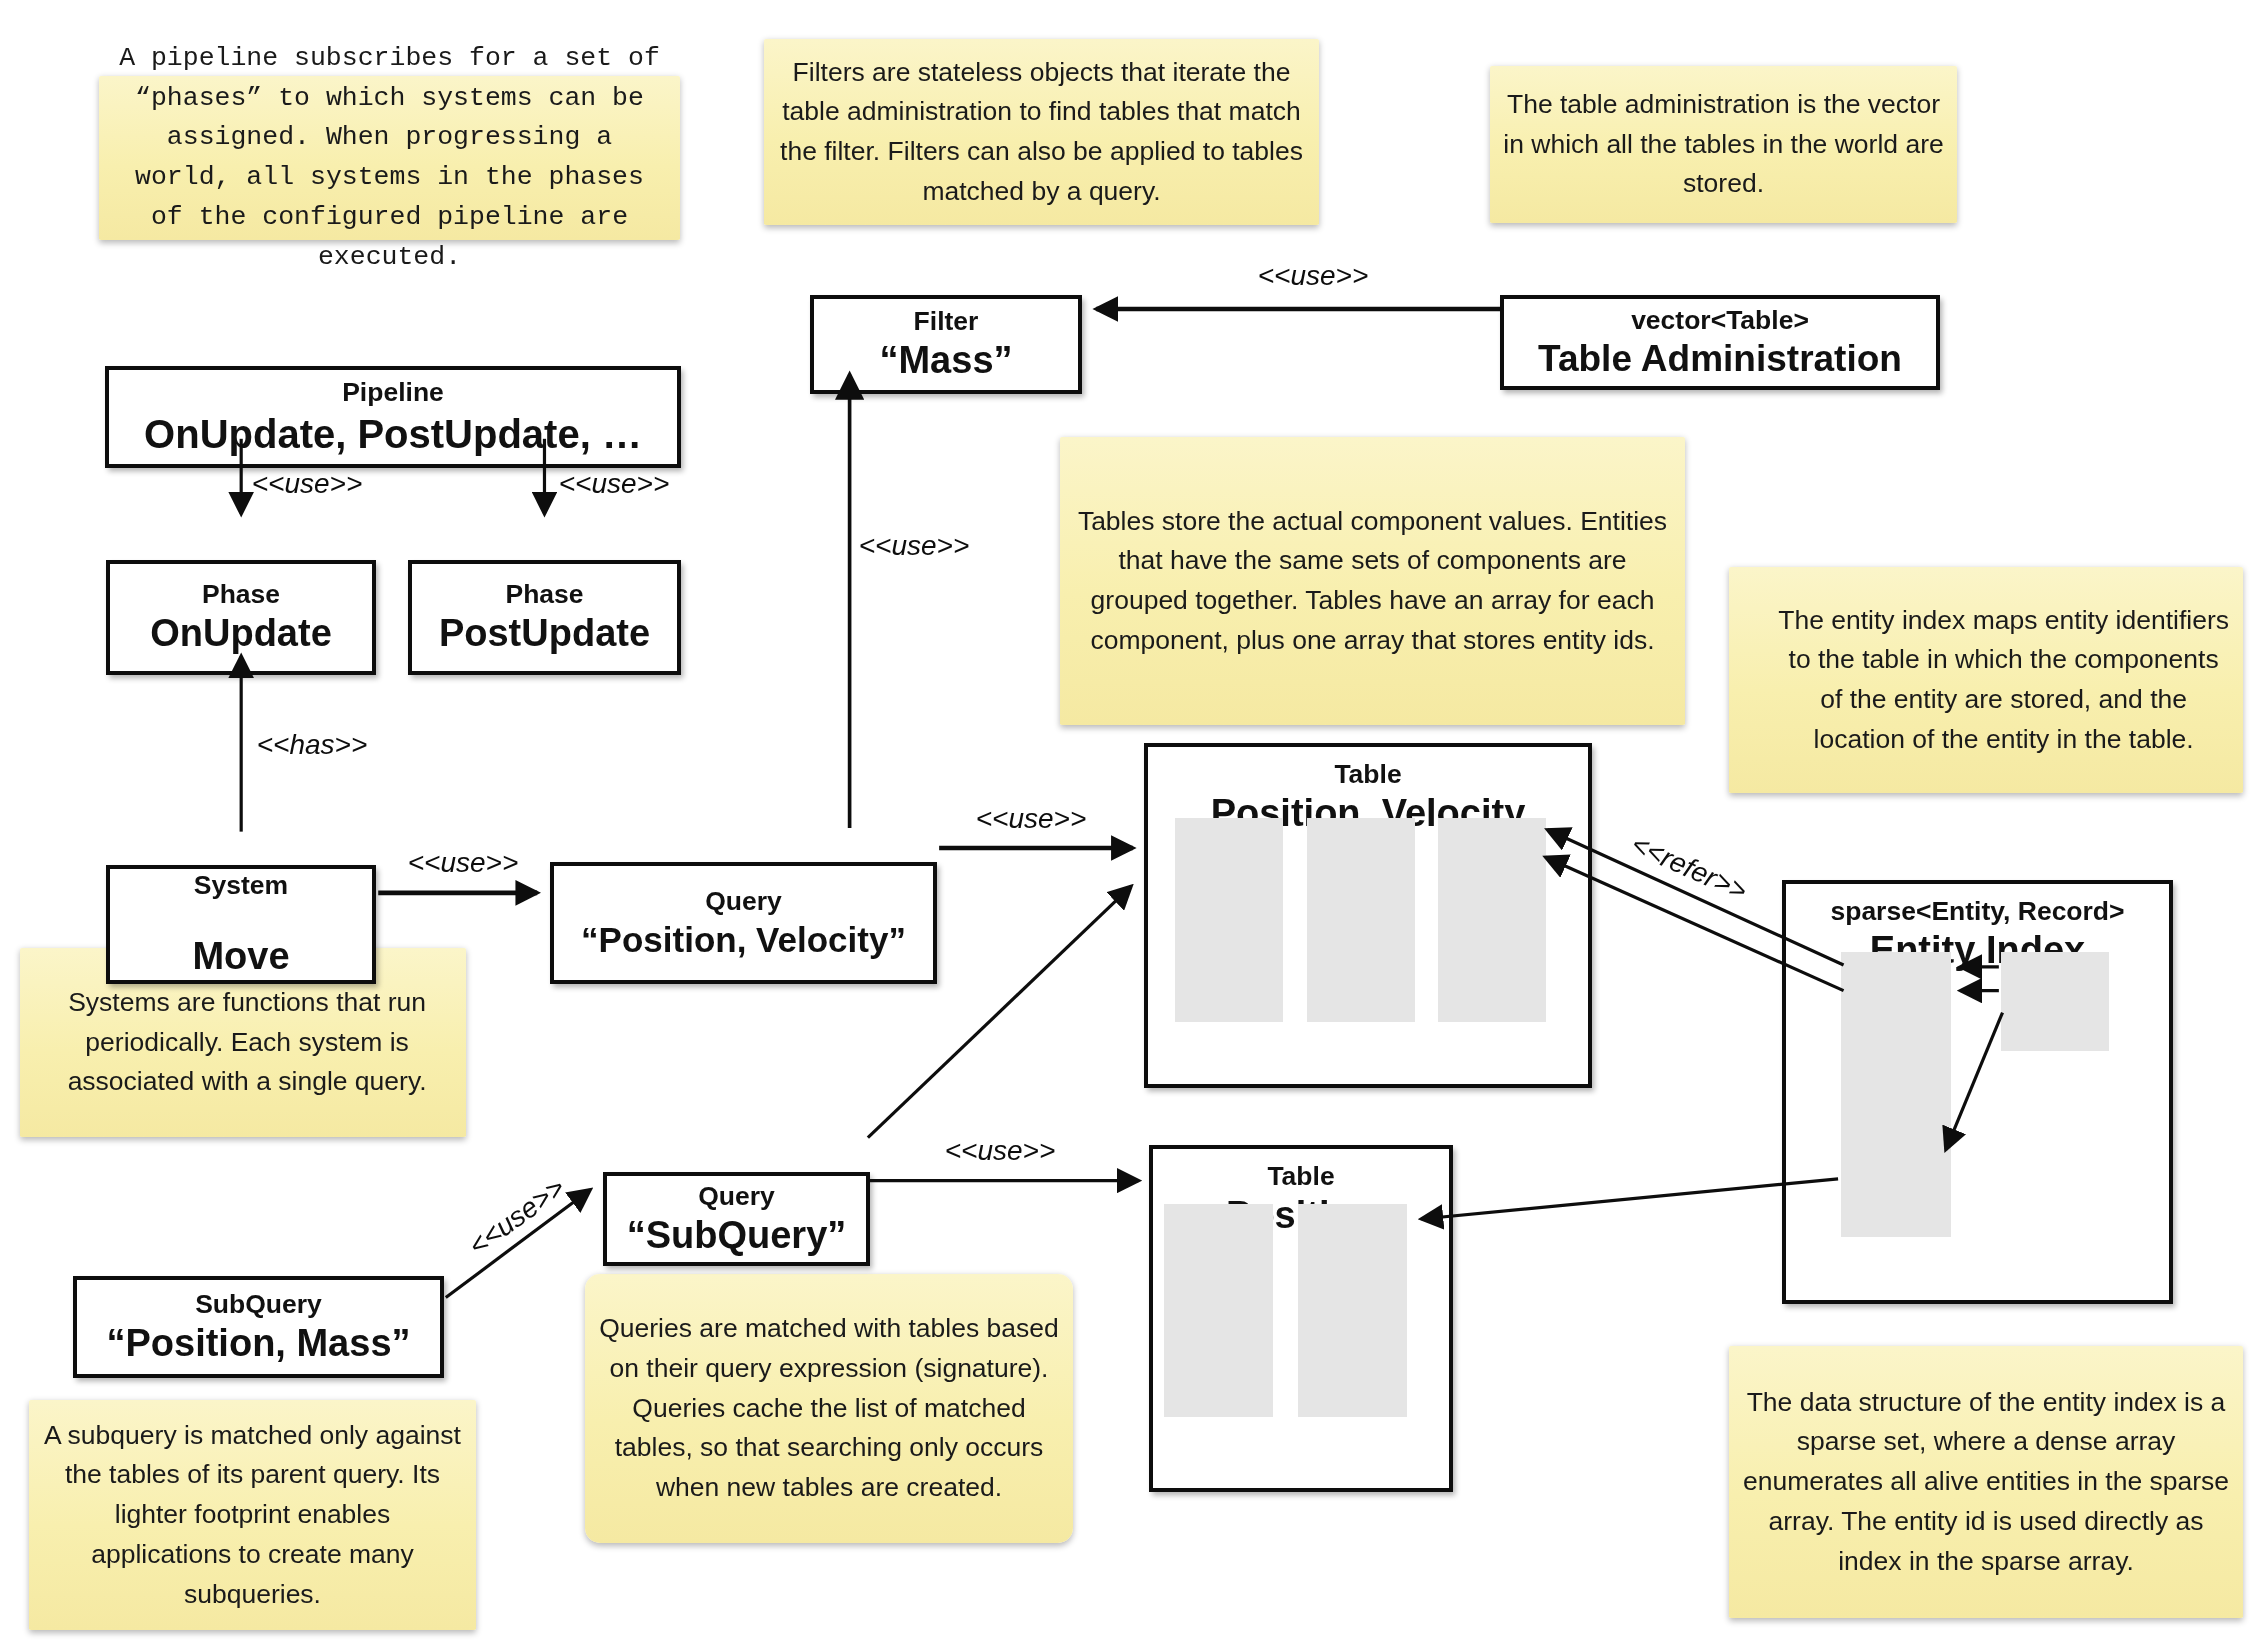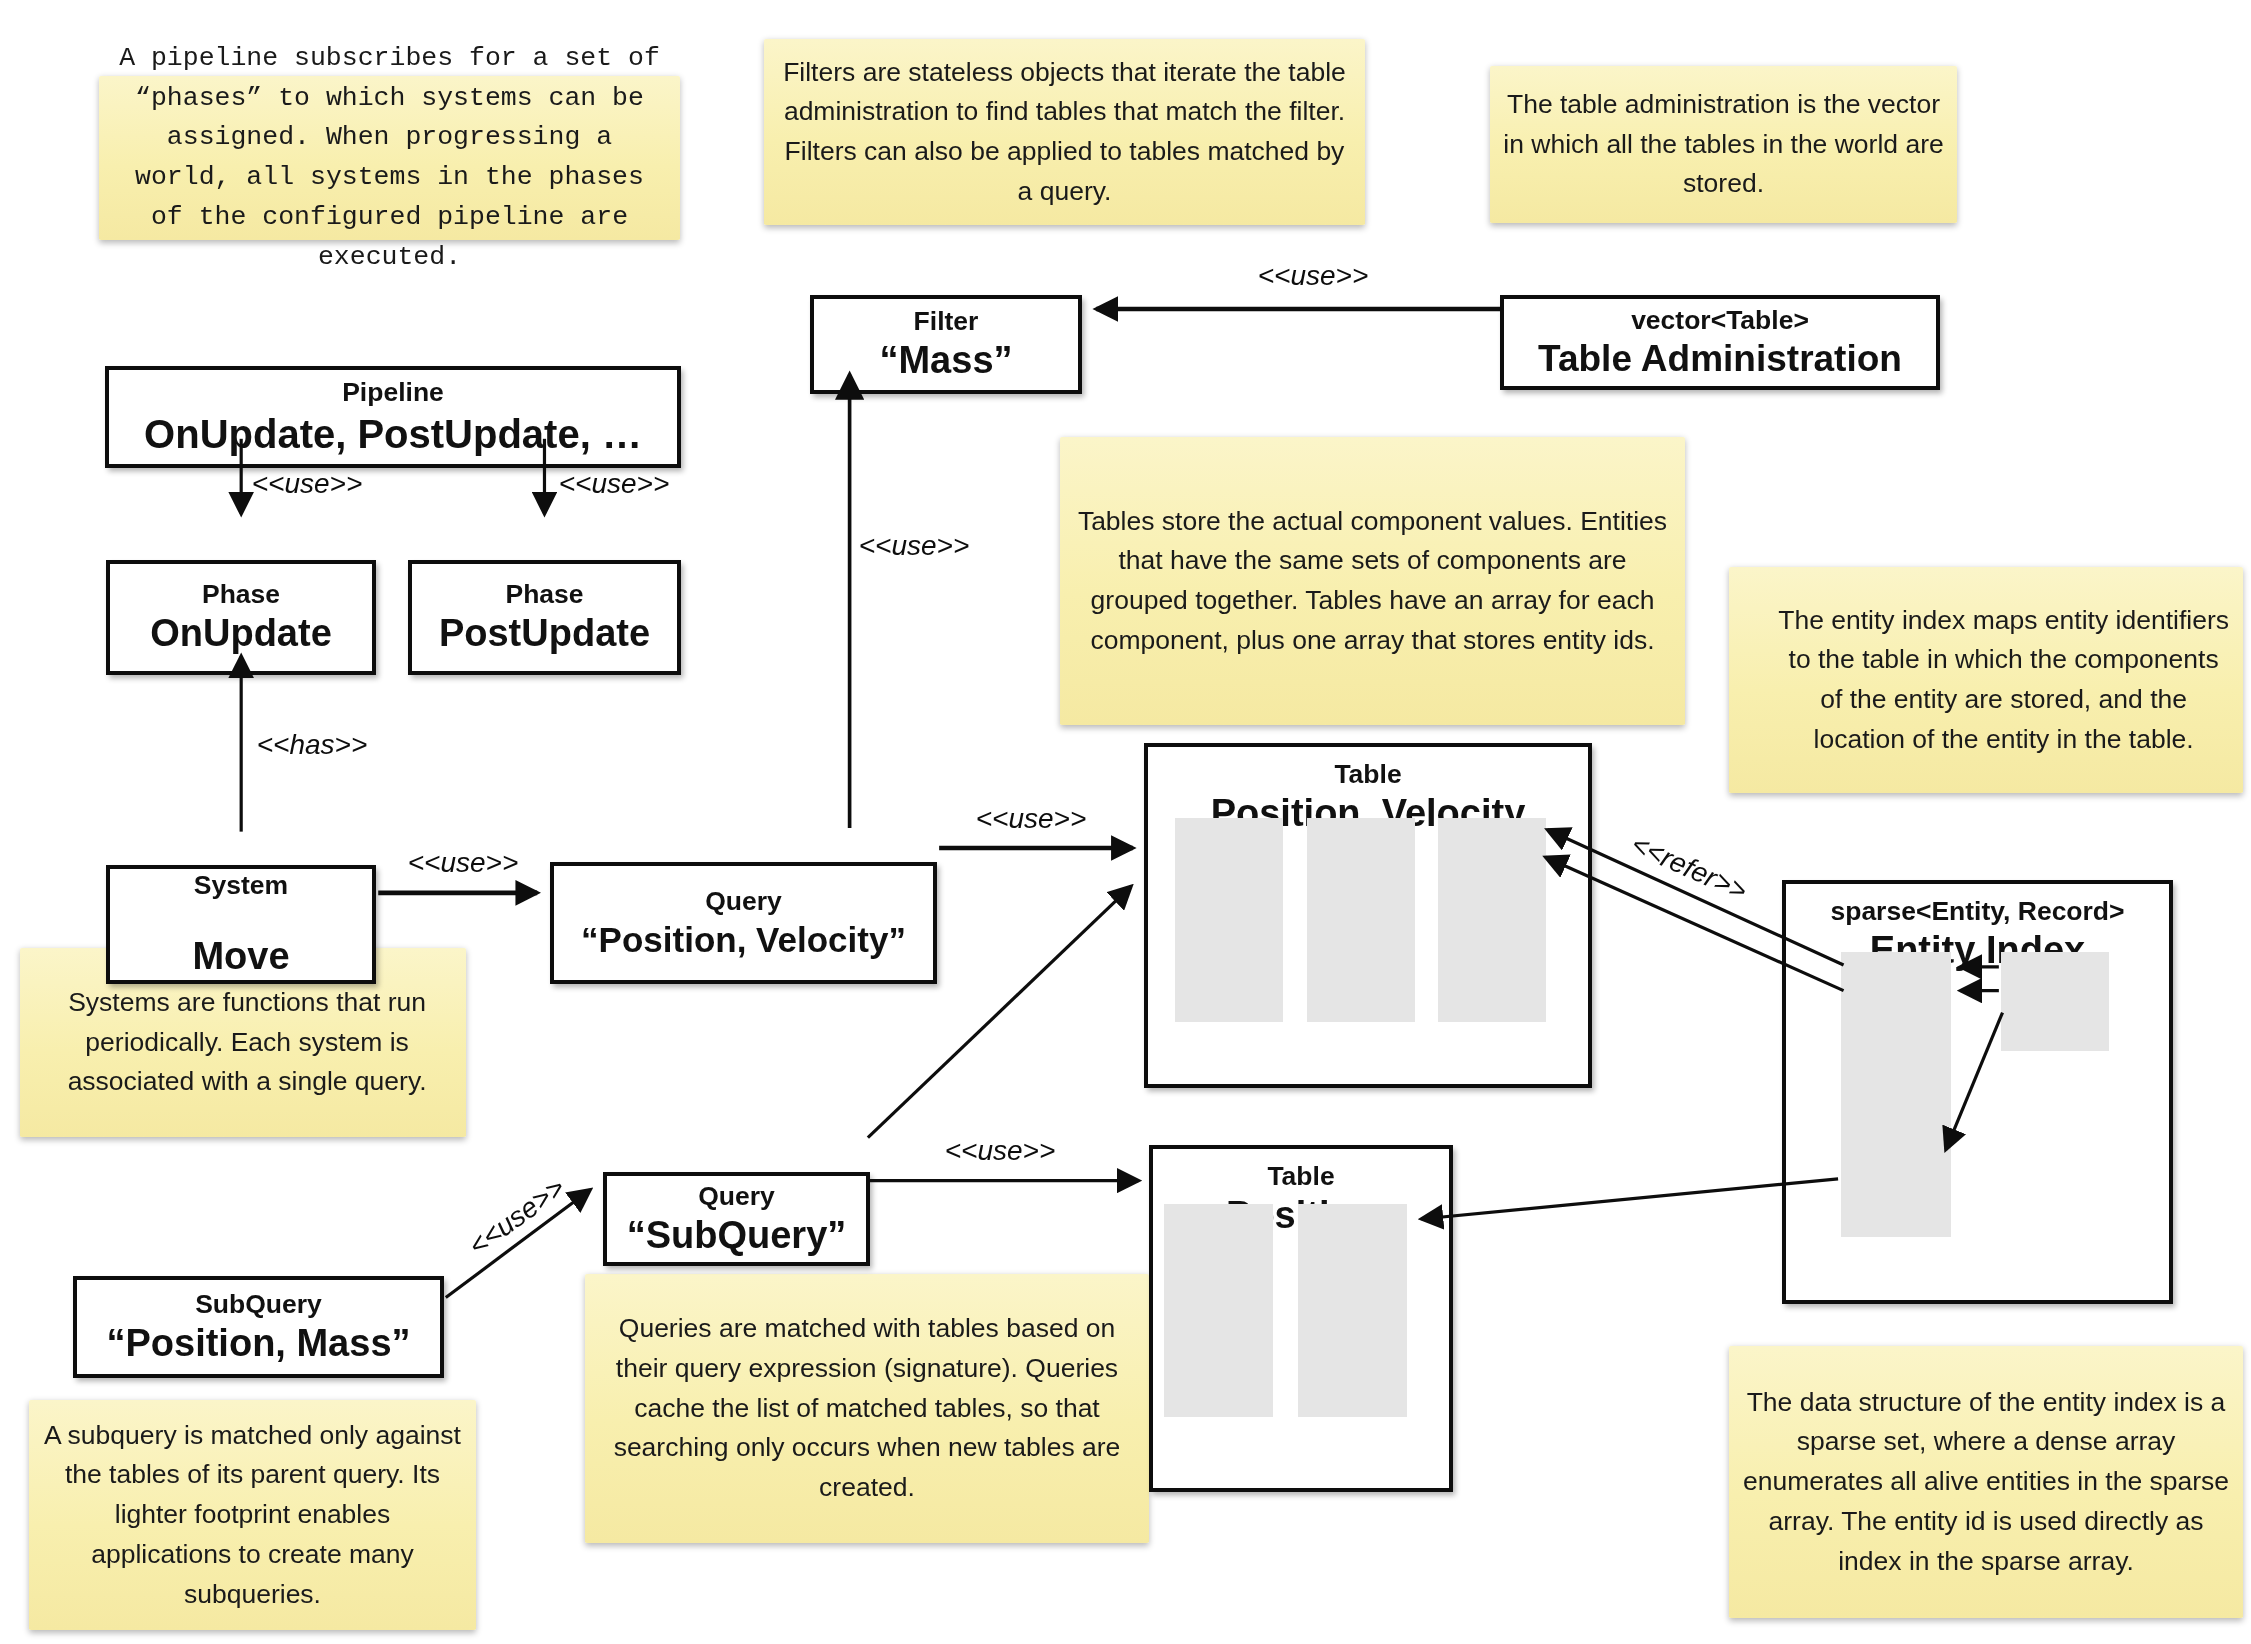--- a/index.html
+++ b/index.html
@@ -33,26 +33,26 @@
   .elabel{
     position:absolute;font-style:italic;font-size:28px;white-space:nowrap;
     transform:translate(-50%,-50%);z-index:6;color:#0d0d0d;
   }
   .elabel.rotneg{transform:translate(-50%,-50%) rotate(-36deg);}
   .elabel.rotpos{transform:translate(-50%,-50%) rotate(24deg);}
   svg.wires{position:absolute;left:0;top:0;z-index:5;pointer-events:none;}
 
   
   #n1{left:99px;top:76px;width:581px;height:164px;font-family:Liberation Mono, monospace;}
-  #n2{left:764px;top:39px;width:601px;height:186px;}
+  #n2{left:764px;top:39px;width:555px;height:186px;}
   #n3{left:1490px;top:66px;width:467px;height:157px;}
   #n4{left:1060px;top:437px;width:625px;height:288px;}
   #n5{left:1729px;top:567px;width:514px;height:226px;padding-left:48px;}
   #n6{left:20px;top:948px;width:446px;height:189px;padding-left:21px;}
-  #n7{left:585px;top:1274px;width:564px;height:269px;}
+  #n7{left:585px;top:1274px;width:488px;height:269px;border-radius:15px;}
   #n8{left:29px;top:1400px;width:447px;height:230px;}
   #n9{left:1729px;top:1346px;width:514px;height:272px;}
   
   #b-pipeline{left:105px;top:334px;width:576px;height:102px;}
   #b-pipeline .bname{font-size:40px;}
   #b-phase1{left:106px;top:528px;width:270px;height:115px;}
   #b-phase2{left:408px;top:528px;width:273px;height:115px;}
   #b-system{left:106px;top:833px;width:270px;height:119px;justify-content:space-between;}
   #b-querypv{left:550px;top:830px;width:387px;height:122px;}
   #b-querypv .bname{font-size:35px;}

